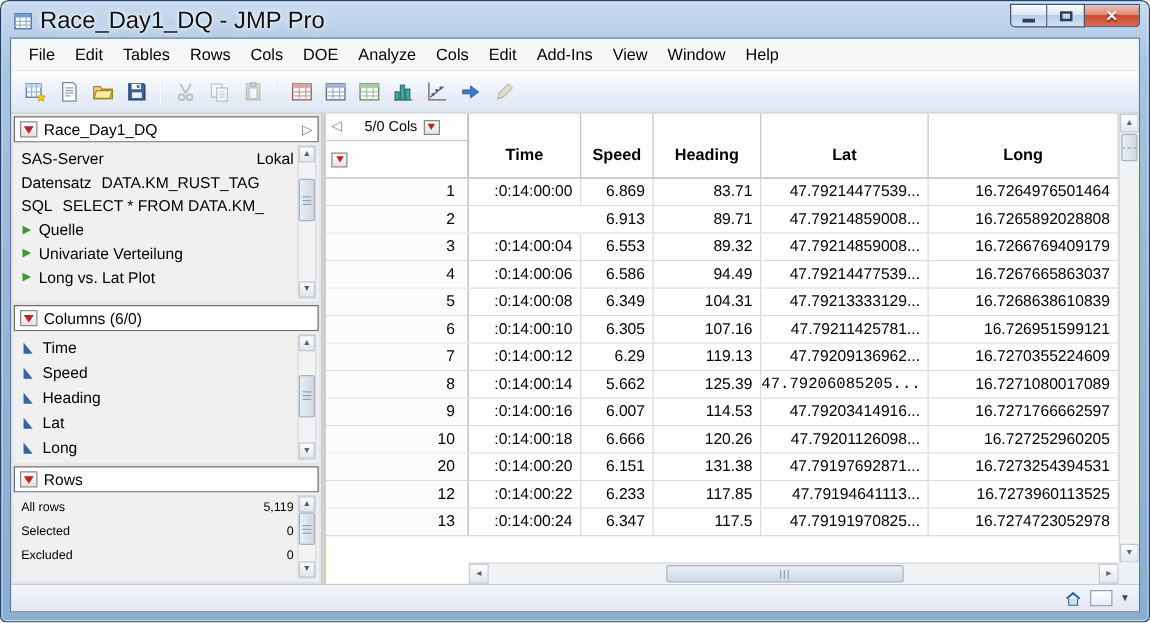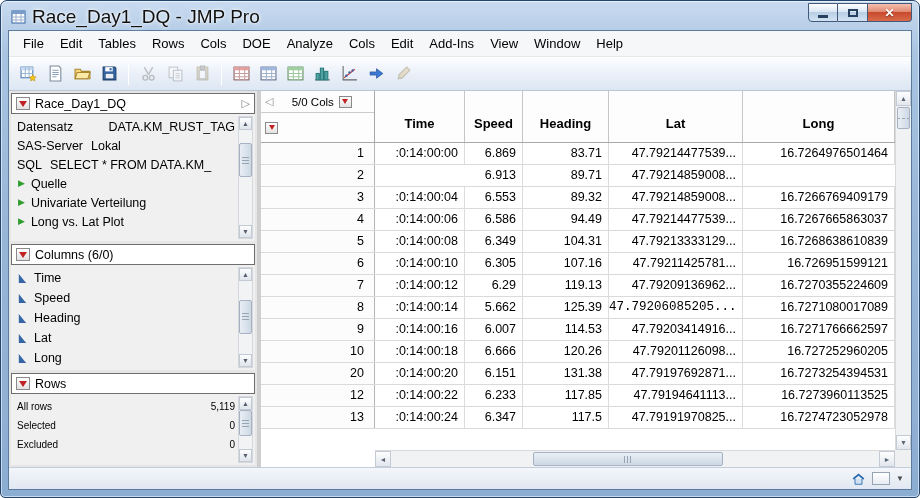--- a/index.html
+++ b/index.html
@@ -329,26 +329,26 @@
           <div class="panel-hdr">
             <span class="red-tri-btn">
                 <span class="tri"></span>
               </span>
             <span class="panel-title">Race_Day1_DQ</span>
             <span class="chev">▷</span>
           </div>
           <div class="panel-body">
             <div>
                 <div class="prop-row">
+                  <span class="prop-label">SAS-Server</span>
+                  <span class="prop-value">Lokal</span>
+                </div>
+                <div class="prop-row">
                   <span class="prop-label">Datensatz</span>
                   <span class="prop-value">DATA.KM_RUST_TAG</span>
-                </div>
-                <div class="prop-row">
-                  <span class="prop-label">SAS-Server</span>
-                  <span class="prop-value">Lokal</span>
                 </div>
                 <div class="prop-row">
                   <span class="prop-label">SQL</span>
                   <span class="prop-value">SELECT * FROM DATA.KM_</span>
                 </div>
               </div>
             <div>
                 <div class="script-row">
                   <span class="play-ic">▶</span>
                   <span class="script-label">Quelle</span>
@@ -515,20 +515,21 @@
               <div class="t-cell" style="width: 86px;">83.71</div>
               <div class="t-cell" style="width: 134px;">47.79214477539...</div>
               <div class="t-cell" style="width: 152px;">16.7264976501464</div>
             </div>
             <div class="t-row">
               <div class="row-num">2</div>
               <div class="t-cell" style="width: 90px; margin-top: 44px;">:0:14:00:02</div>
               <div class="t-cell" style="width: 58px;">6.913</div>
               <div class="t-cell" style="width: 86px;">89.71</div>
               <div class="t-cell" style="width: 134px;">47.79214859008...</div>
+              <div class="t-cell" style="width: 152px;">16.7265892028808</div>
             </div>
             <div class="t-row">
               <div class="row-num">3</div>
               <div class="t-cell" style="width: 90px;">:0:14:00:04</div>
               <div class="t-cell" style="width: 58px;">6.553</div>
               <div class="t-cell" style="width: 86px;">89.32</div>
               <div class="t-cell" style="width: 134px;">47.79214859008...</div>
               <div class="t-cell" style="width: 152px;">16.7266769409179</div>
             </div>
             <div class="t-row">

